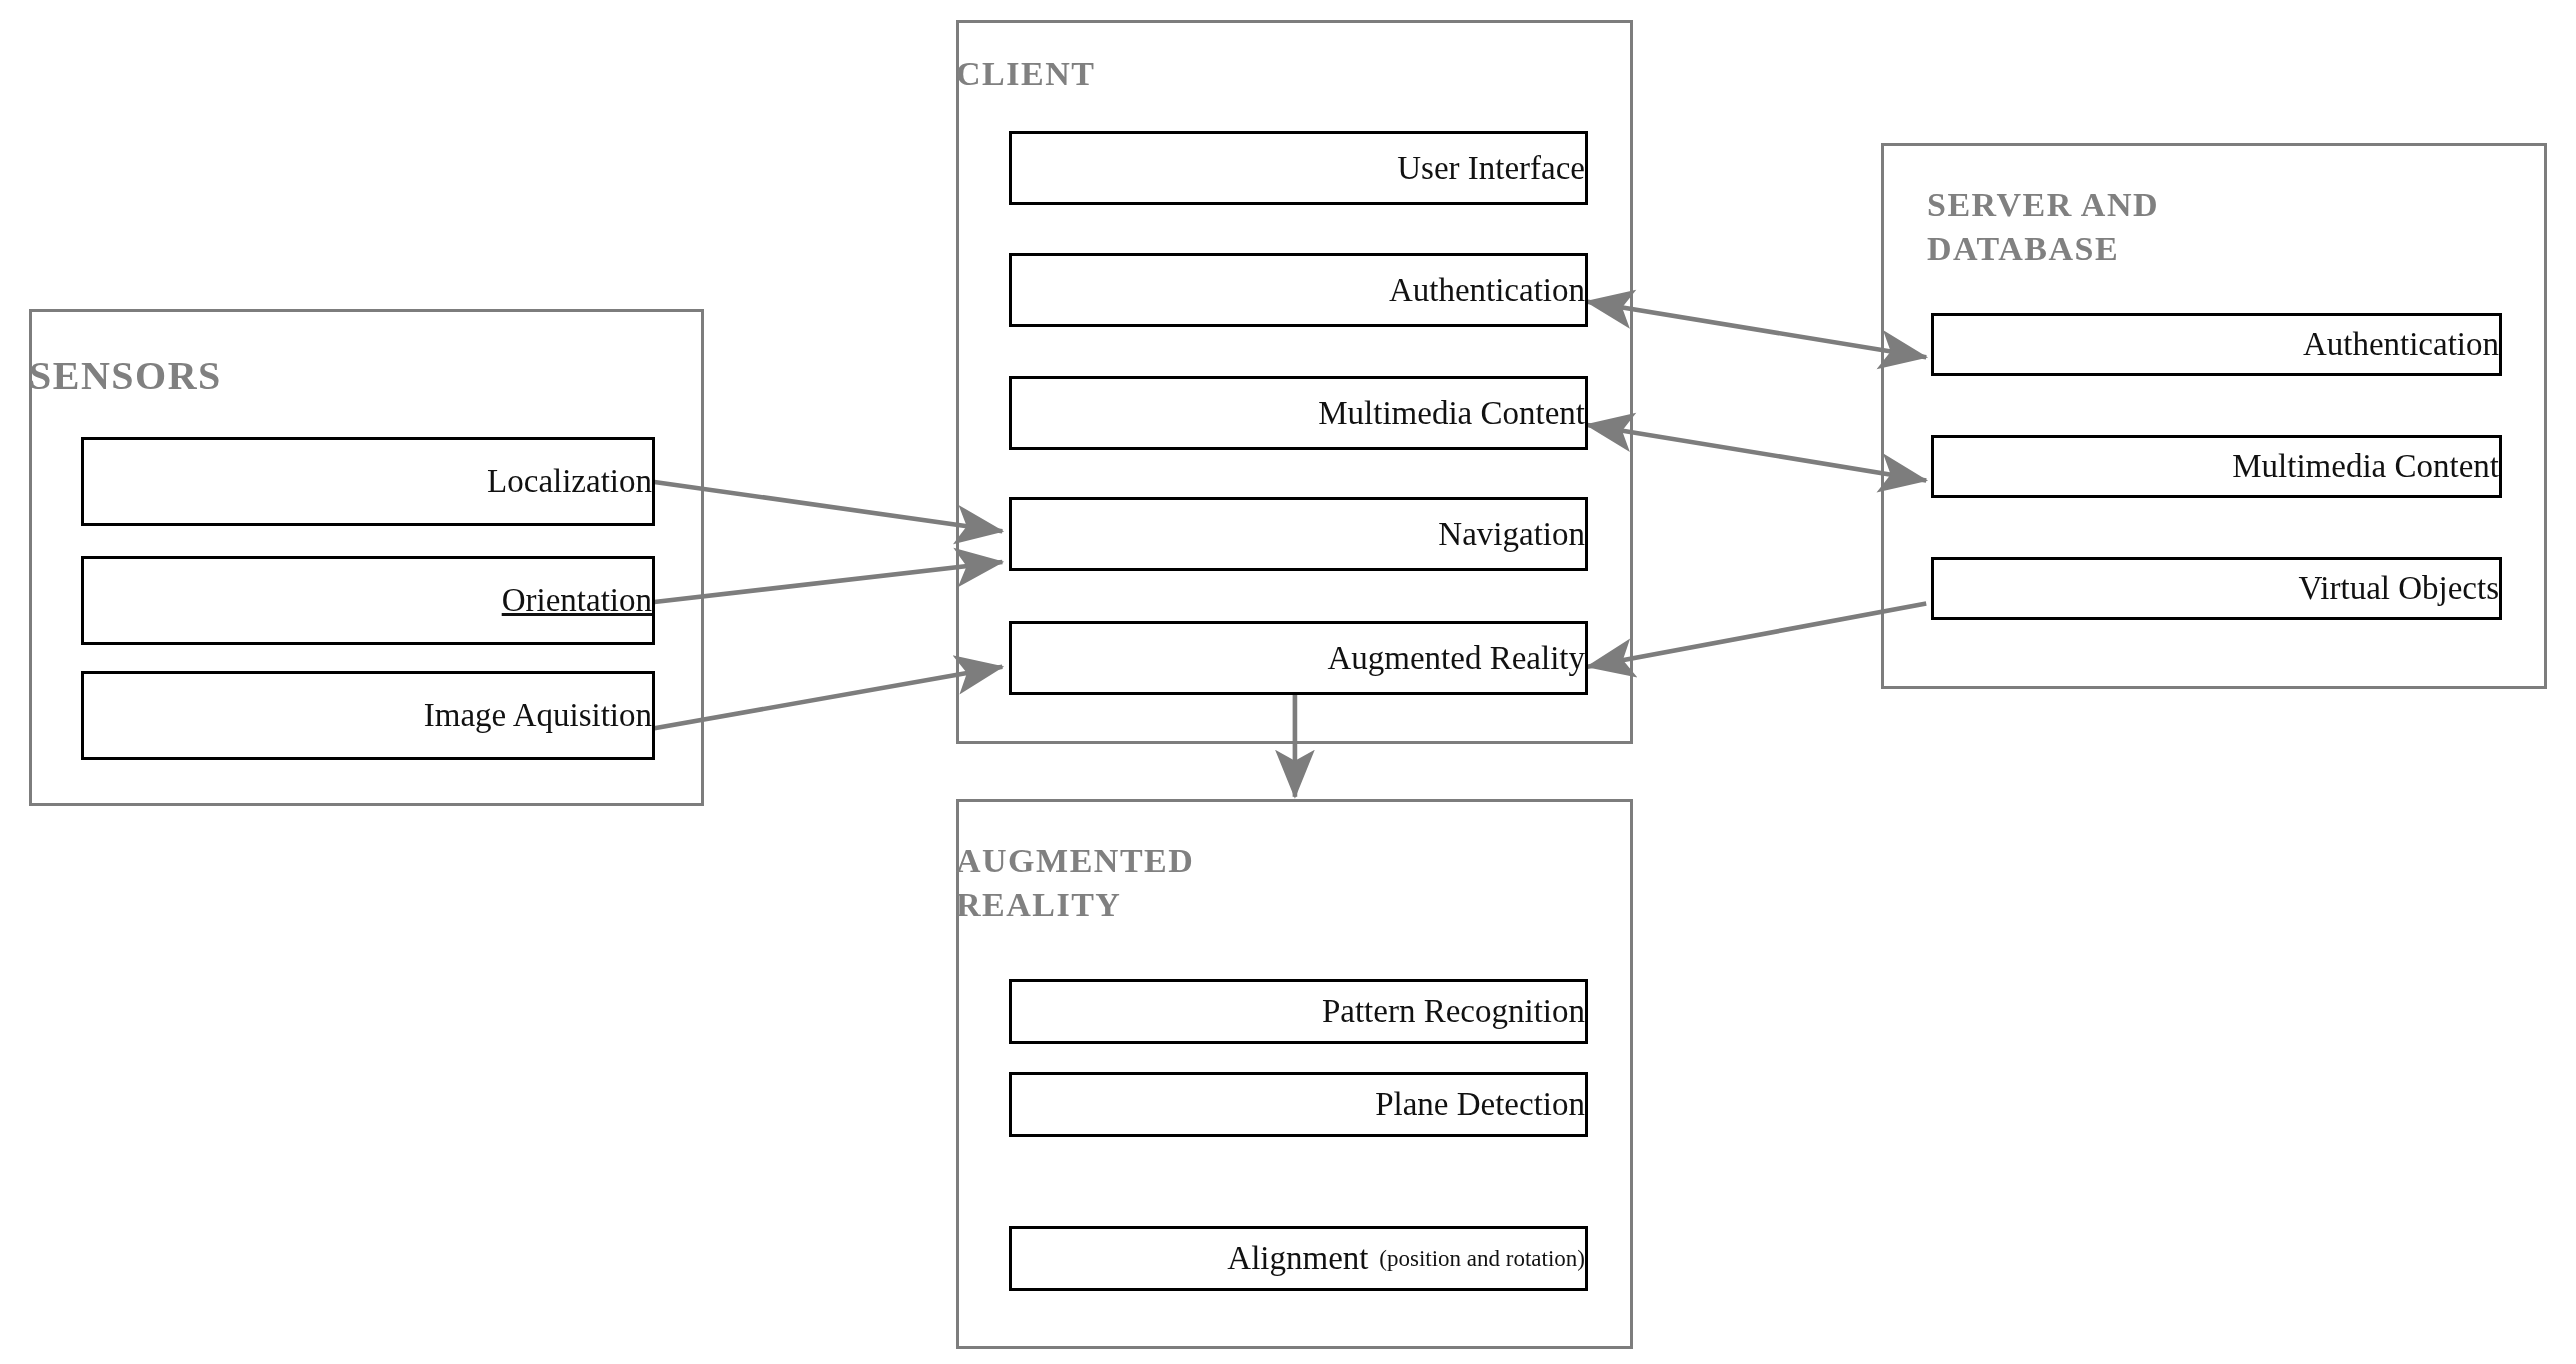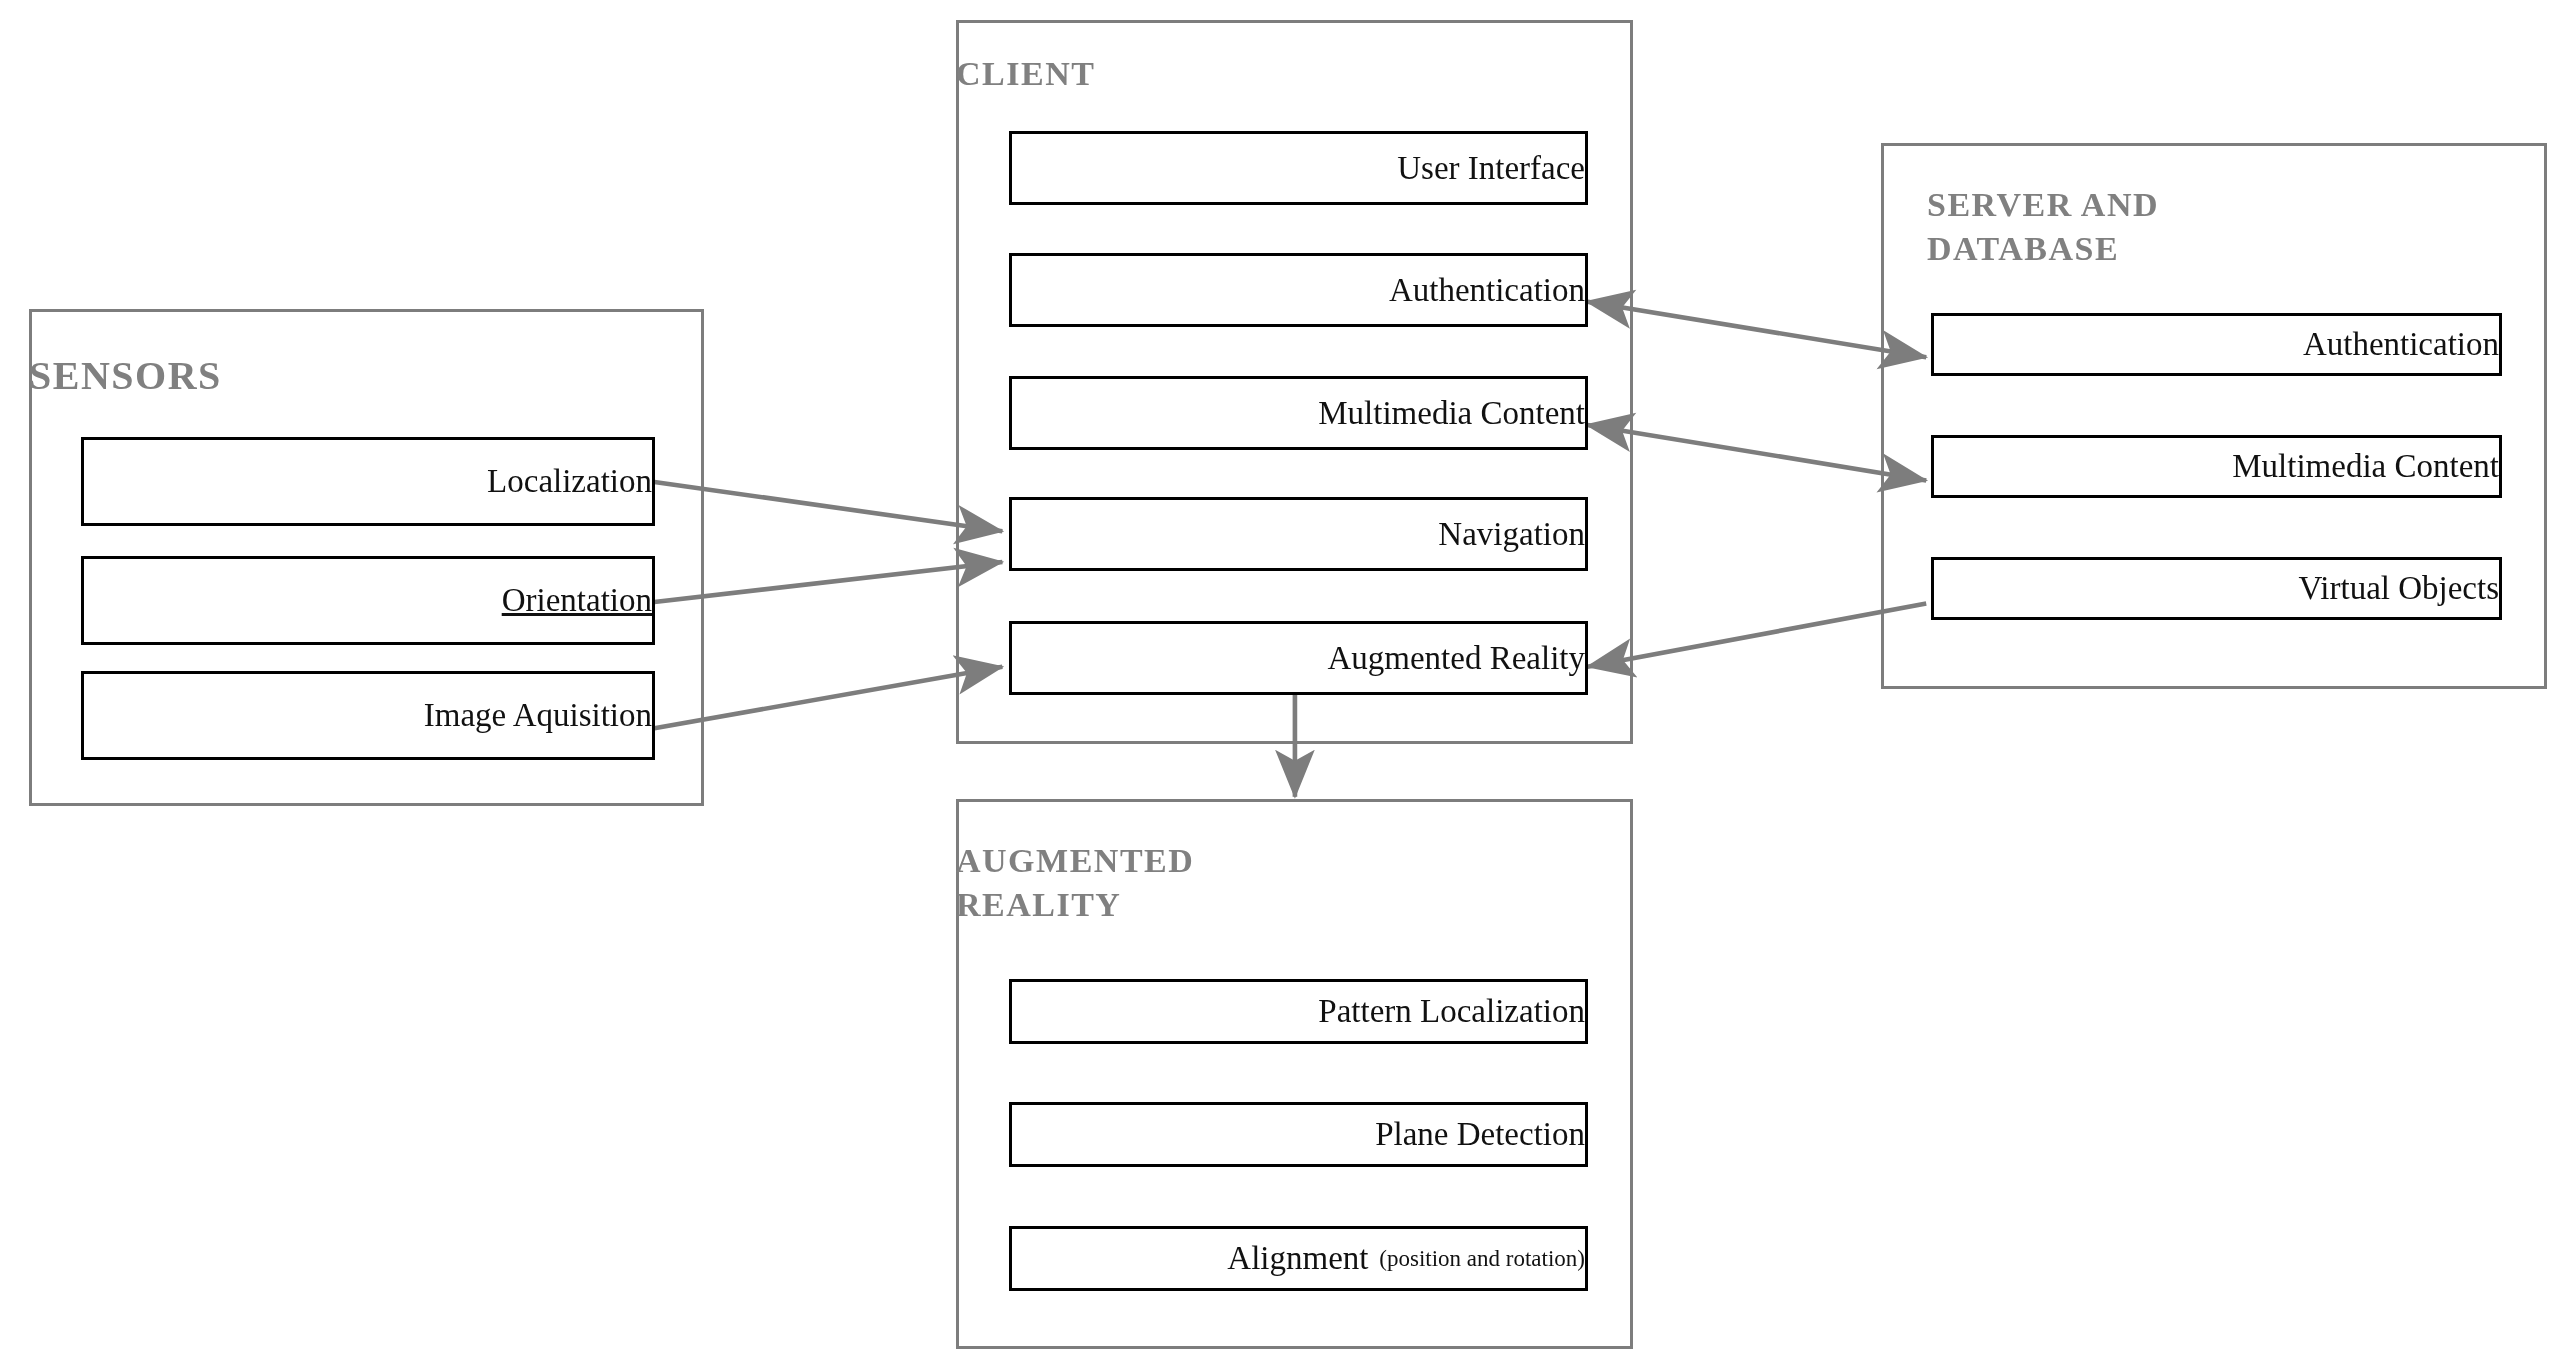--- a/index.html
+++ b/index.html
@@ -135,23 +135,23 @@
   </div>
   <div class="nodebox" style="left:1931px; top:557px; width:571px; height:63px; font-size:33px;">
     <span class="lbl">Virtual Objects</span>
   </div>
 
   <div class="panel" style="left:956px; top:799px; width:677px; height:550px;"></div>
   <div class="panel-title" style="left:956px; top:839px; width:677px; font-size:34px;">AUGMENTED
 REALITY</div>
 
   <div class="nodebox" style="left:1009px; top:979px; width:579px; height:65px; font-size:33px;">
-    <span class="lbl">Pattern Localization</span>
+    <span class="lbl">Pattern Recognition</span>
   </div>
-  <div class="nodebox" style="left:1009px; top:1102px; width:579px; height:65px; font-size:33px;padding-left:37px;">
+  <div class="nodebox" style="left:1009px; top:1072px; width:579px; height:65px; font-size:33px;padding-left:37px;">
     <span class="lbl">Plane Detection</span>
   </div>
   <div class="nodebox align-left" style="left:1009px; top:1226px; width:579px; height:65px; font-size:33px;">
     <span class="lbl">Alignment</span>
     <span class="sub">(position and rotation)</span>
   </div>
 
 </div>
 
 

